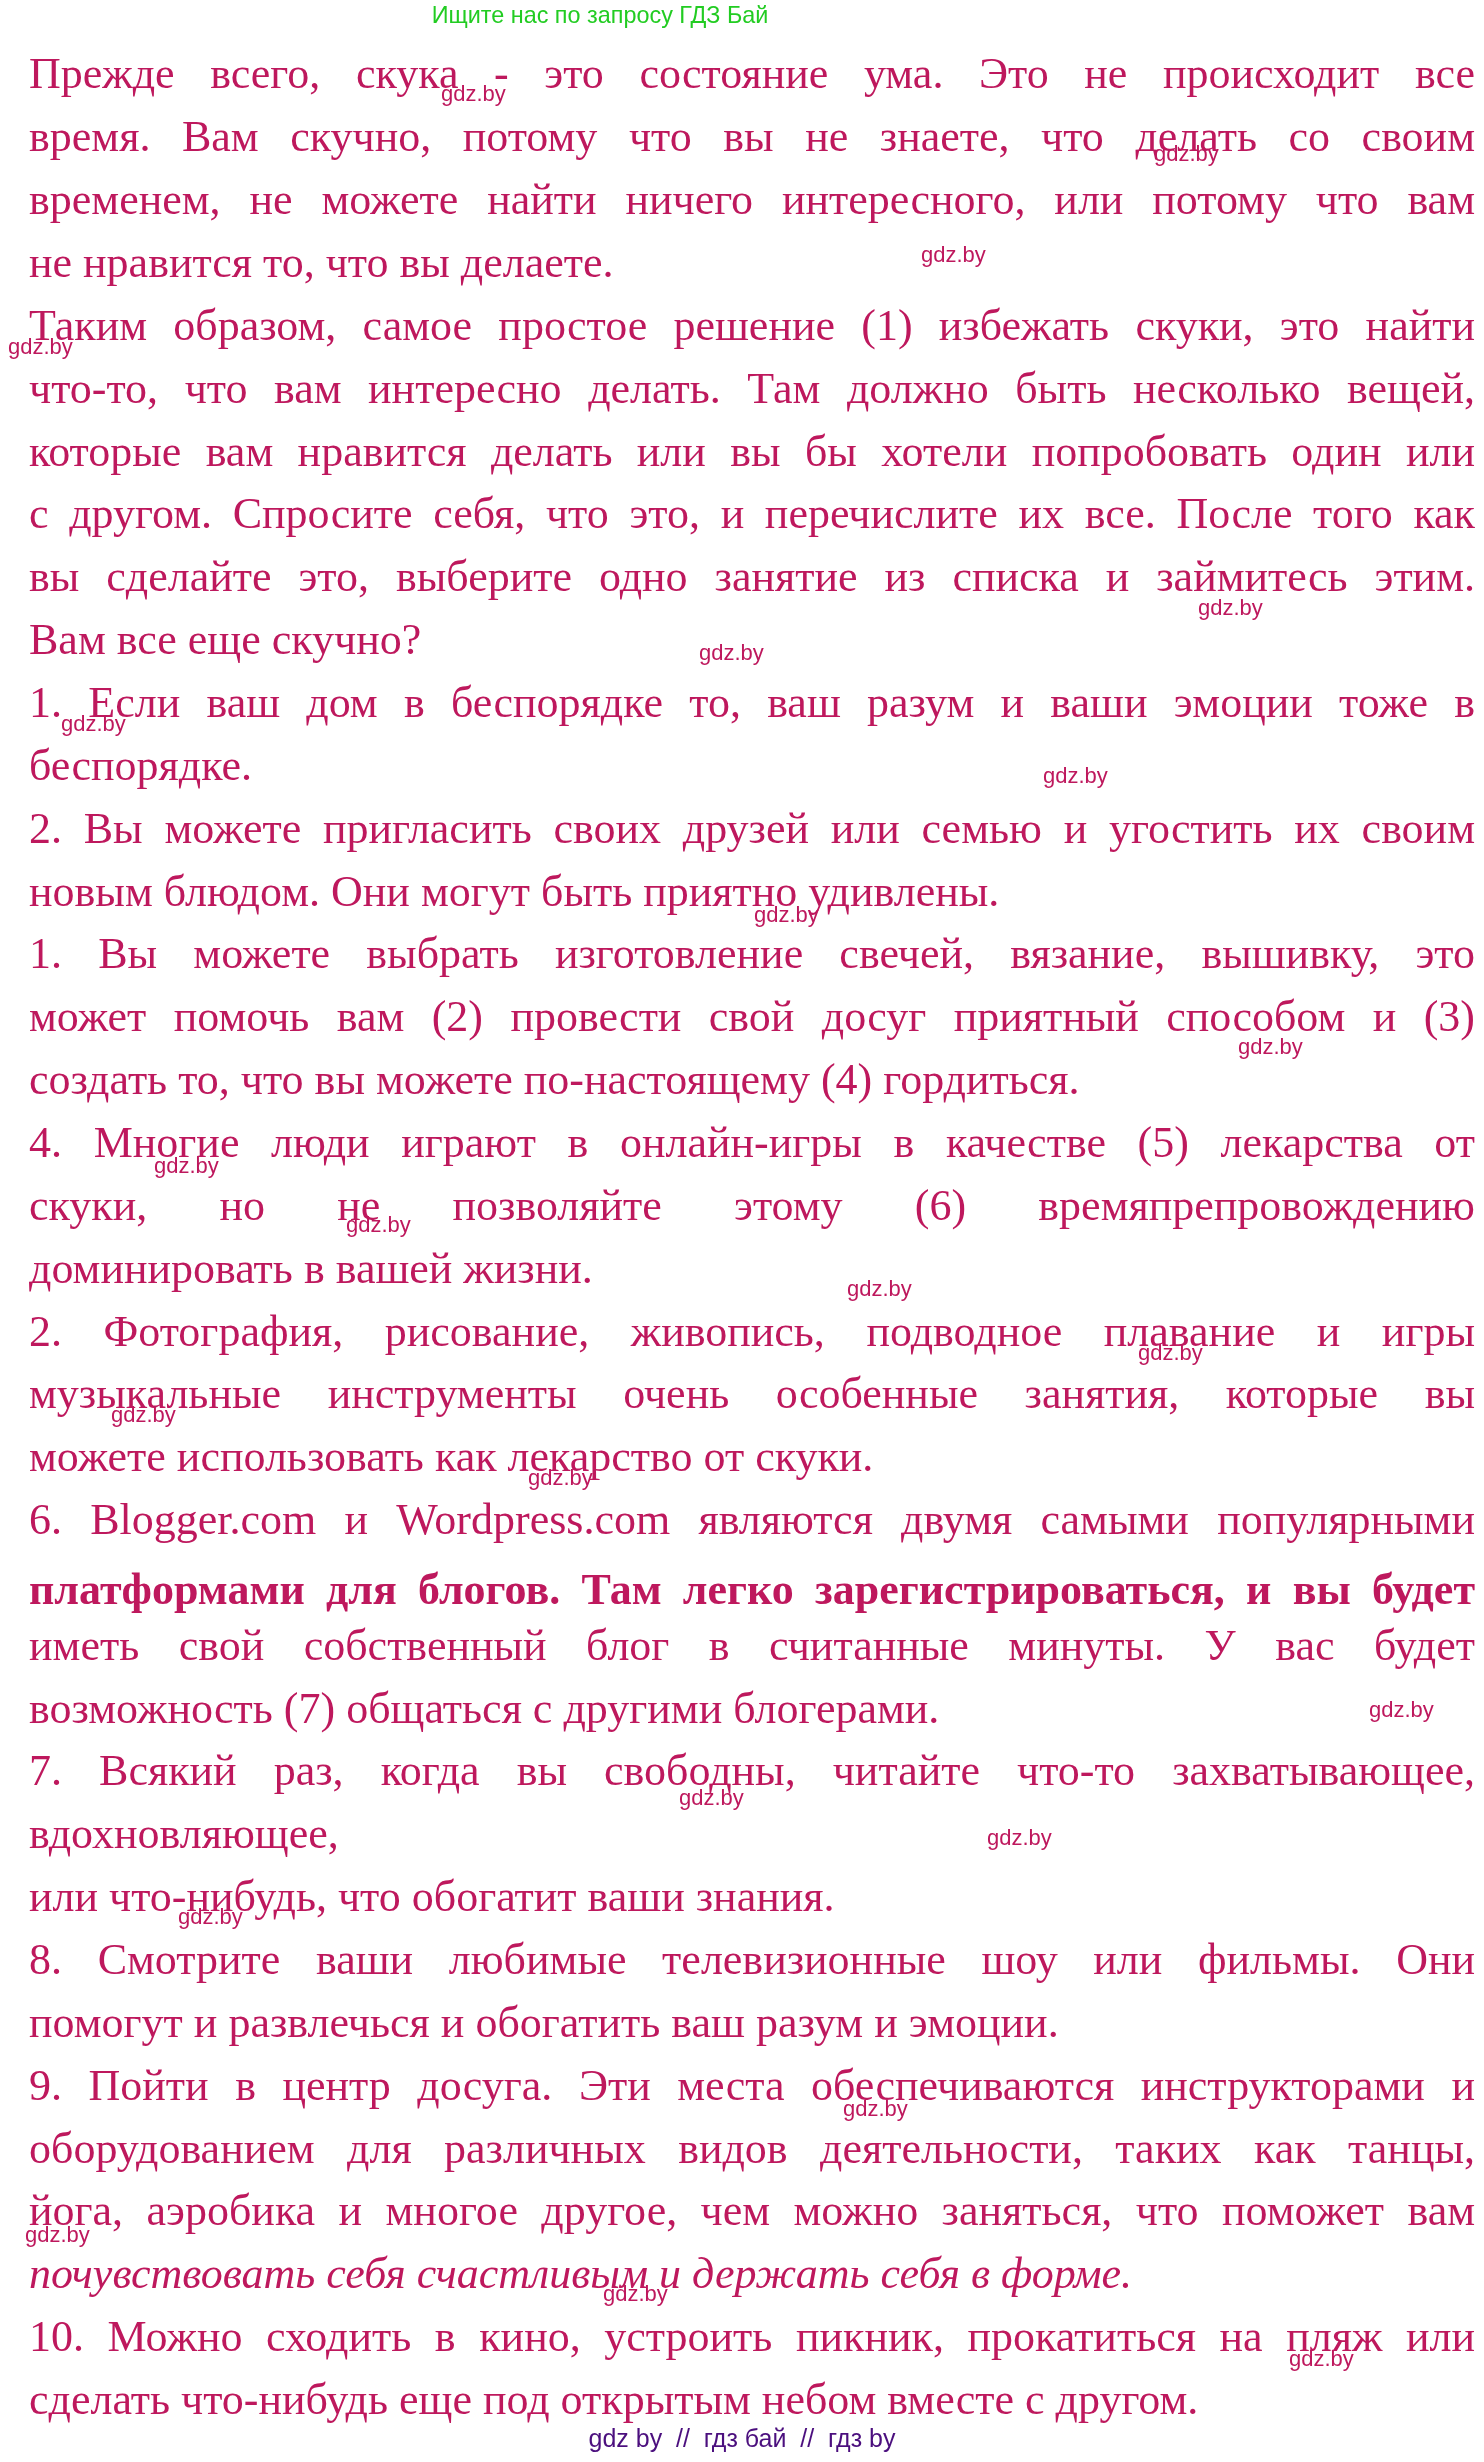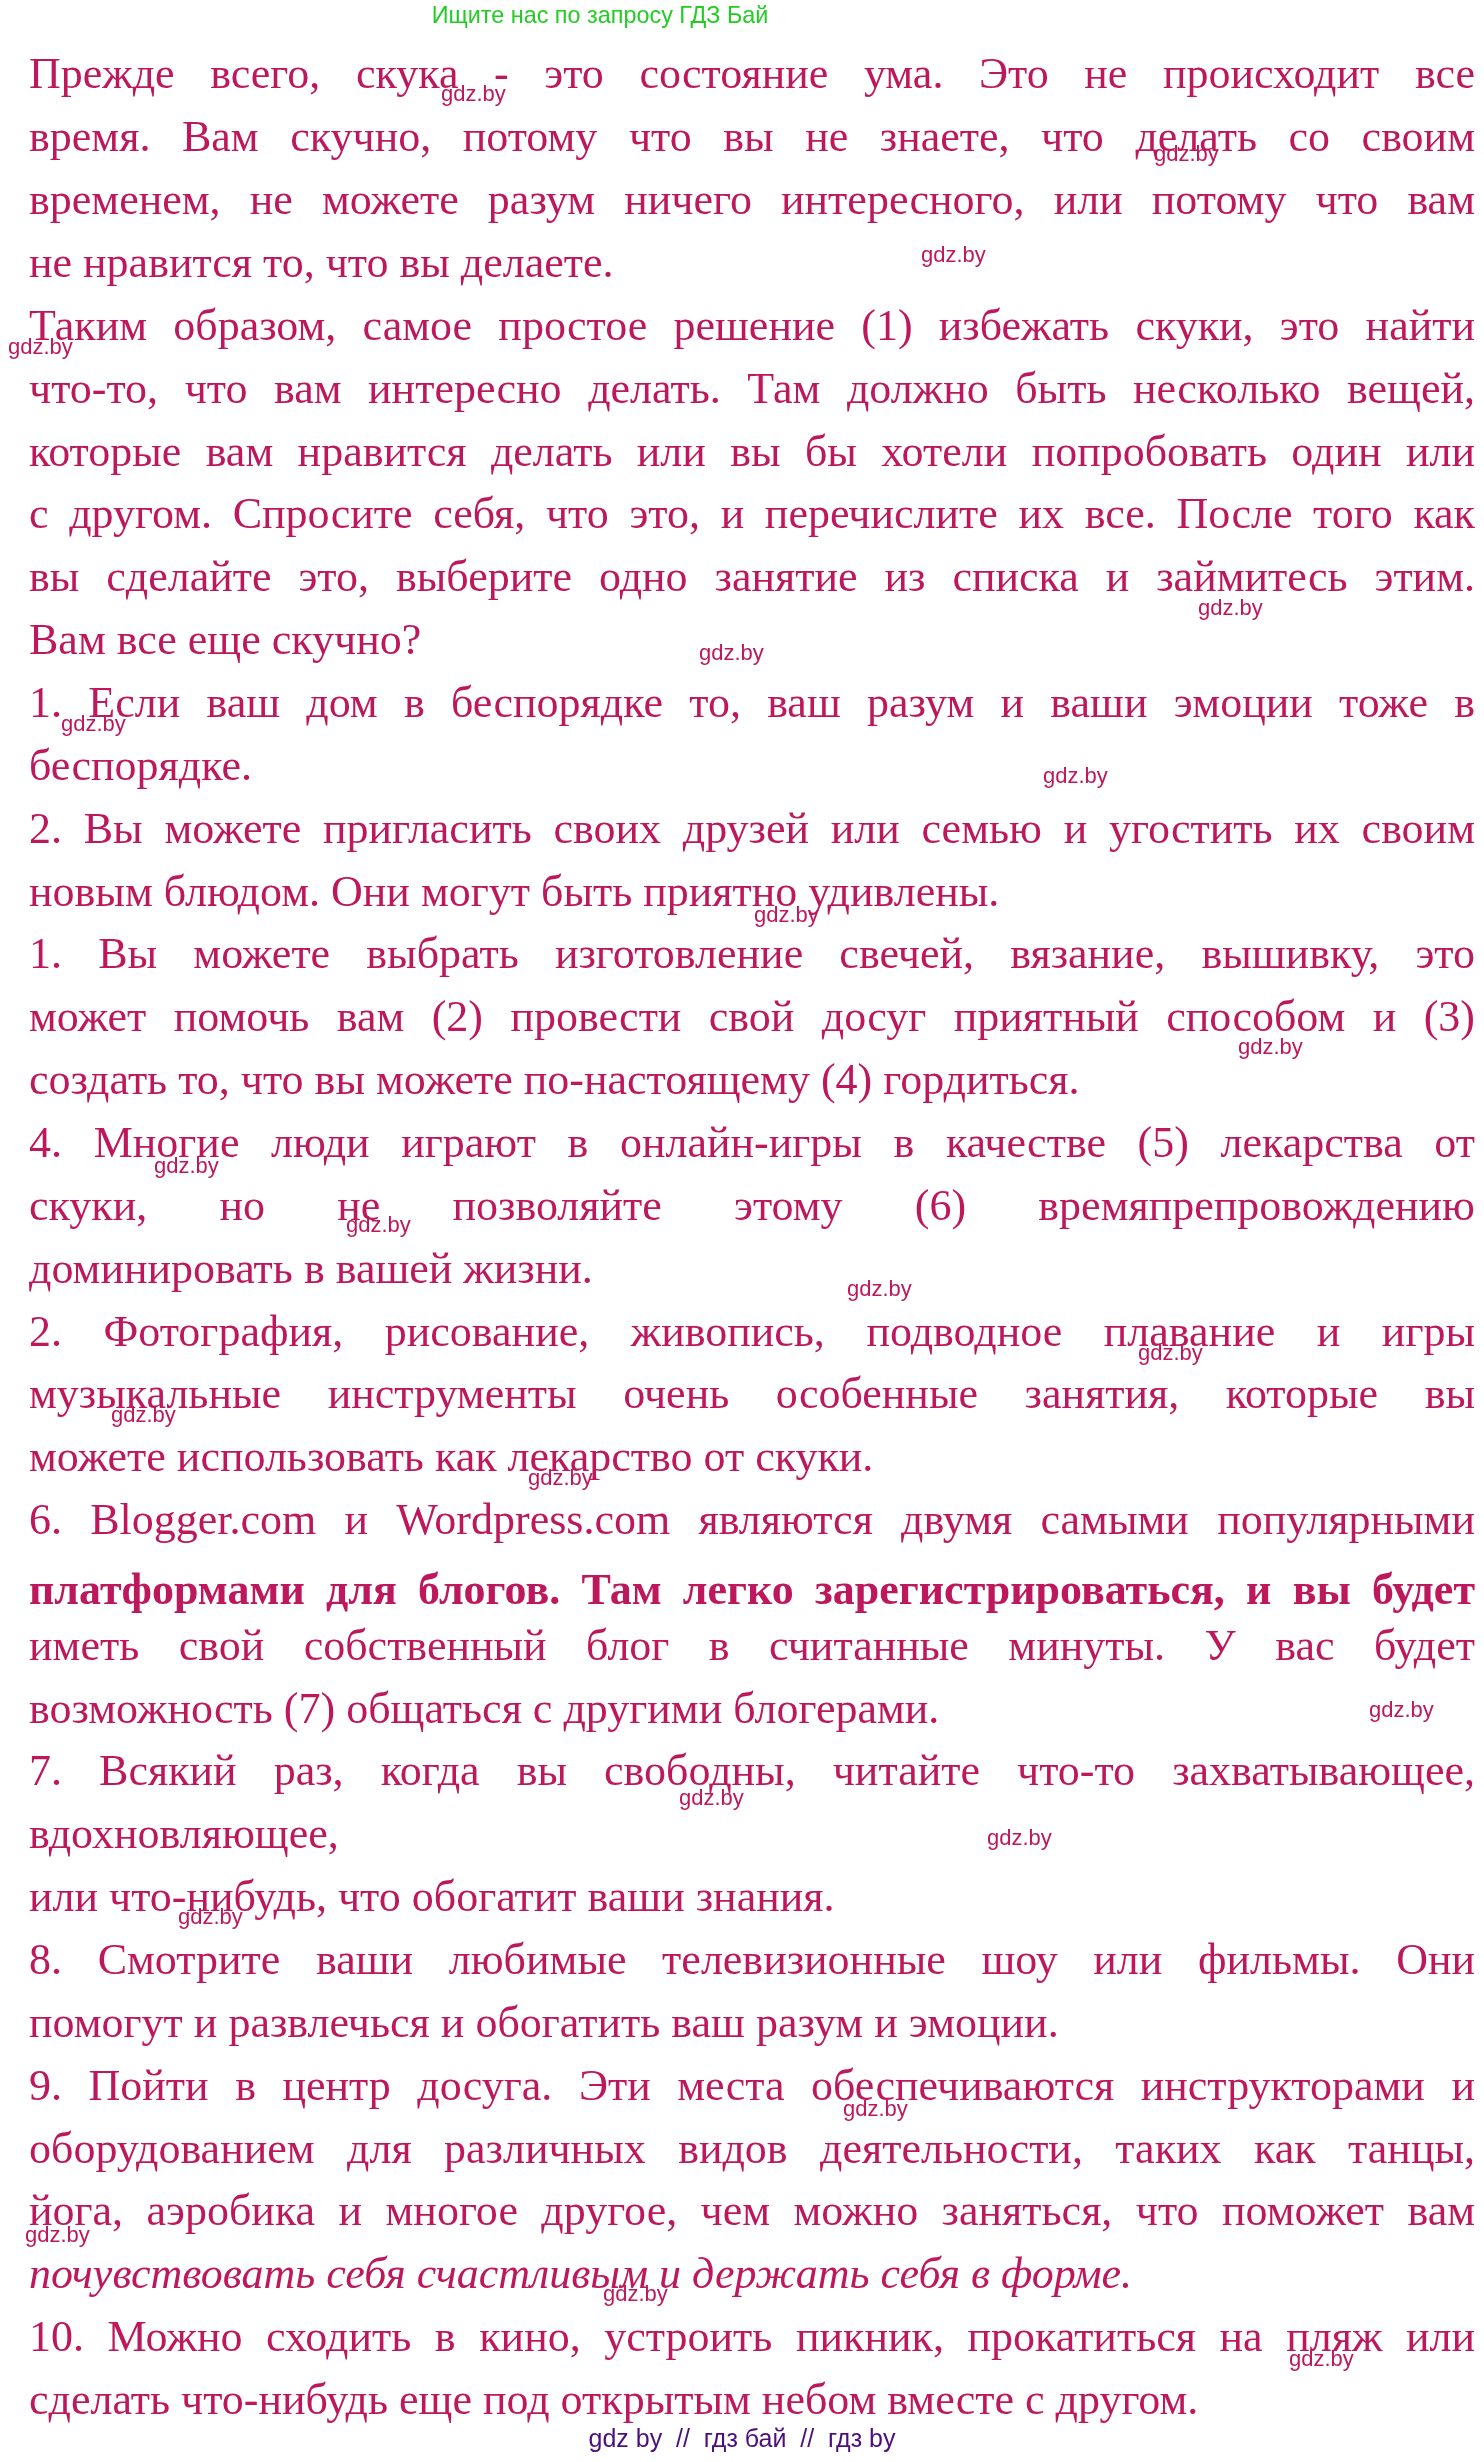--- a/index.html
+++ b/index.html
@@ -14,21 +14,21 @@
     font-family:"Liberation Sans", sans-serif; font-size:25px; color:#4b0f7e; white-space:pre; }
 </style>
 </head>
 <body>
 
 <div class="header">Ищите нас по запросу ГДЗ Бай</div>
 
 <div id="content">
     <div class="line just" style="top: 48px;">Прежде всего, скука - это состояние ума. Это не происходит все</div>
     <div class="line just" style="top: 111px;">время. Вам скучно, потому что вы не знаете, что делать со своим</div>
-    <div class="line just" style="top: 174px;">временем, не можете разум ничего интересного, или потому что вам</div>
+    <div class="line just" style="top: 174px;">временем, не можете найти ничего интересного, или потому что вам</div>
     <div class="line" style="top: 237px;">не нравится то, что вы делаете.</div>
     <div class="line just" style="top: 300px;">Таким образом, самое простое решение (1) избежать скуки, это найти</div>
     <div class="line just" style="top: 363px;">что-то, что вам интересно делать. Там должно быть несколько вещей,</div>
     <div class="line just" style="top: 426px;">которые вам нравится делать или вы бы хотели  попробовать один или</div>
     <div class="line just" style="top: 488px;">с другом. Спросите себя, что это, и перечислите их все. После того как</div>
     <div class="line just" style="top: 551px;">вы сделайте это, выберите одно занятие из списка и займитесь этим.</div>
     <div class="line" style="top: 614px;">Вам все еще скучно?</div>
     <div class="line just" style="top: 677px;">1. Если ваш дом в беспорядке то, ваш разум и ваши эмоции тоже в</div>
     <div class="line" style="top: 740px;">беспорядке.</div>
     <div class="line just" style="top: 803px;">2. Вы можете пригласить своих друзей или семью и угостить их своим</div>

